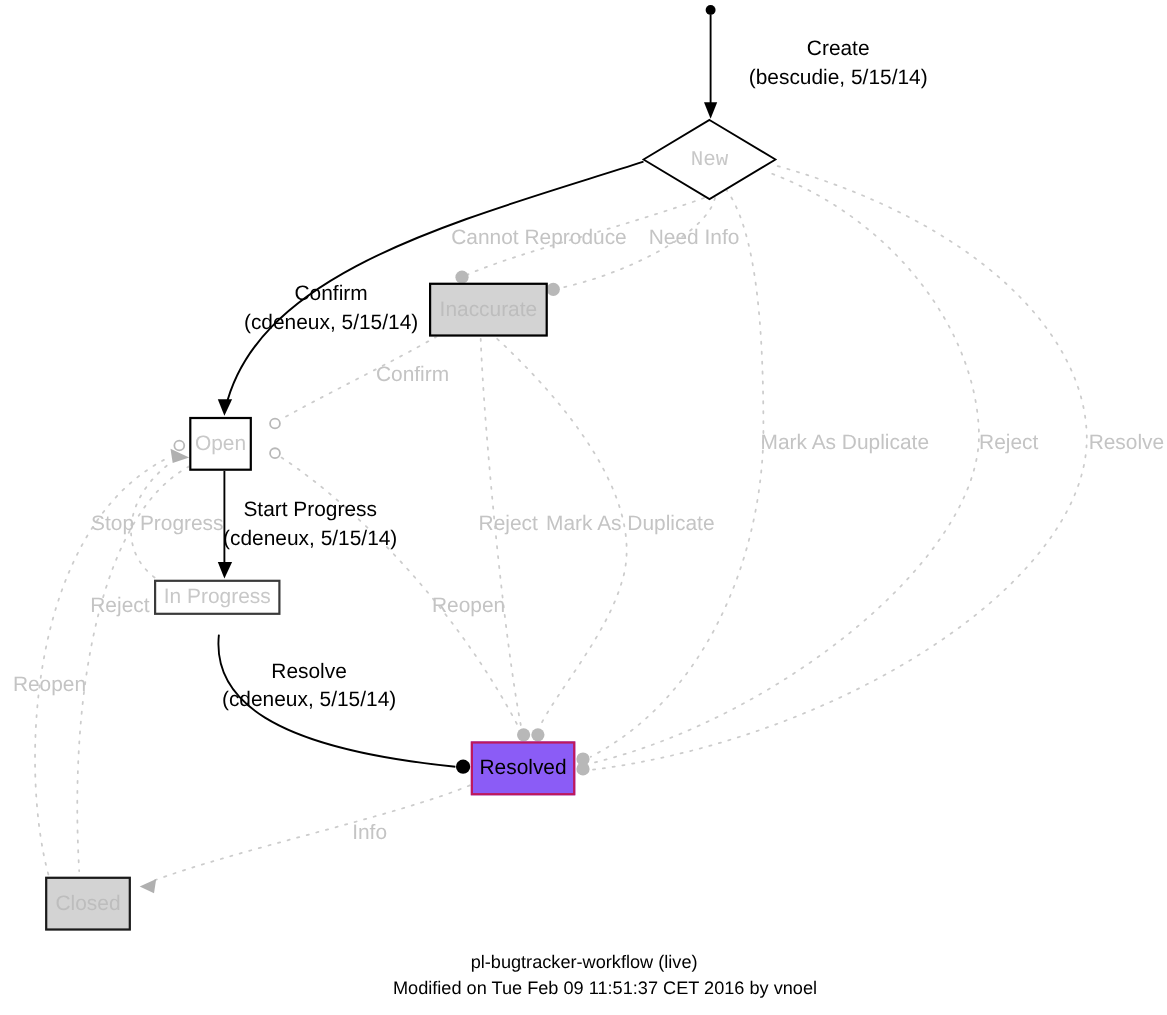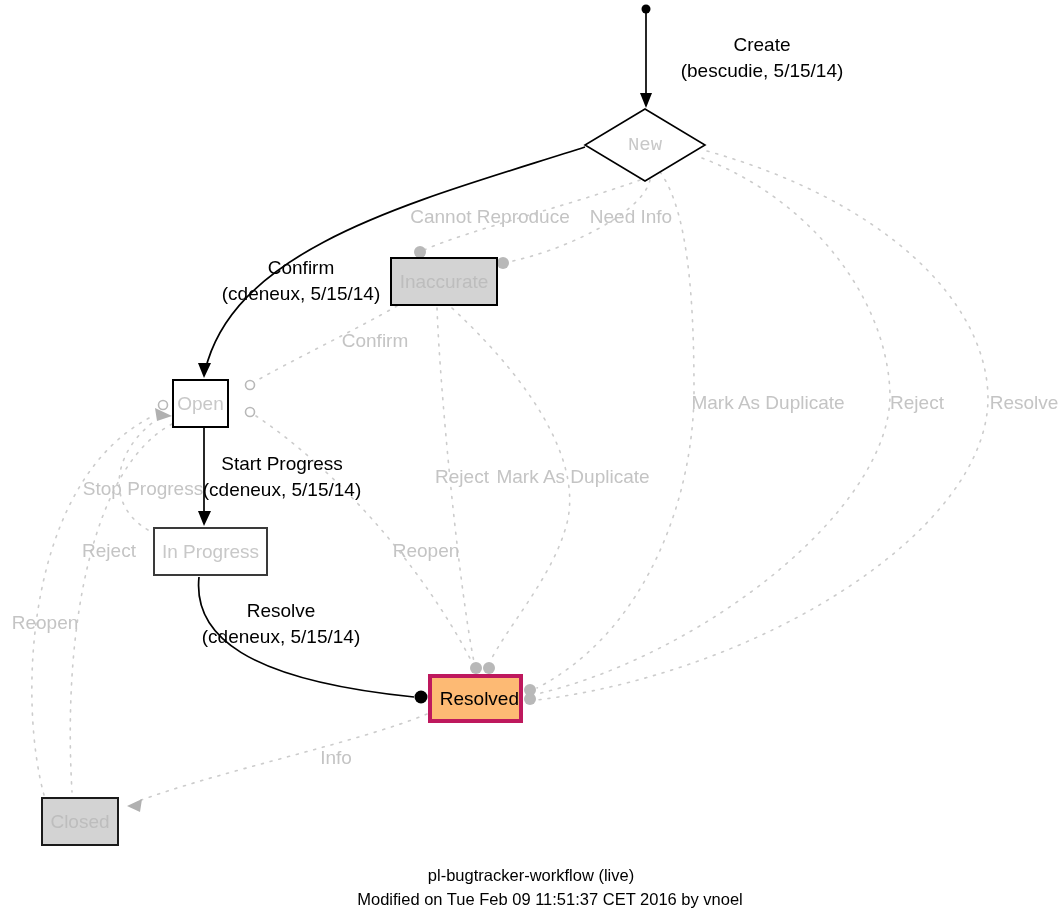--- a/index.html
+++ b/index.html
@@ -8,21 +8,21 @@
     font-family:"Liberation Sans","DejaVu Sans",sans-serif;
   }
   #edges{position:absolute;left:0;top:0;width:1061px;height:923px;}
   .node{
     position:absolute;display:flex;align-items:center;justify-content:center;
     box-sizing:border-box;font-size:19px;
   }
   .rect{border:2px solid #000000;background:#ffffff;}
   .graybox{background:#d3d3d3;color:#bdbdbd;}
   .whitebox{background:#ffffff;color:#c8c8c8;}
-  .yellowbox{background:#fdba74;color:#000000;border:4px solid #be185d;justify-content:flex-end;}
+  .yellowbox{background:#8b5cf6;color:#000000;border:2px solid #be185d;}
   .lbl{
     position:absolute;transform:translate(-50%,-50%);white-space:nowrap;
     font-size:19px;text-align:center;line-height:26px;
   }
   .lbl-black{color:#000000;}
   .lbl-gray{color:#c4c4c4;}
   .diamond-label{
     position:absolute;transform:translate(-50%,-50%);color:#c8c8c8;font-size:19px;
   }
   .footer-line{
@@ -84,21 +84,21 @@
   <div class="diamond-label" style="left:645px;top:145px;font-family:Liberation Mono, monospace;">New</div>
 
   <div class="node rect graybox" style="left:390px;top:257px;width:108px;height:49px;">
     <span>Inaccurate</span>
   </div>
 
   <div class="node rect whitebox" style="left:172px;top:379px;width:57px;height:49px;">
     <span>Open</span>
   </div>
 
-  <div class="node rect whitebox" style="left:153px;top:527px;width:115px;height:49px;border-color:#3a3a3a;">
+  <div class="node rect whitebox" style="left:140px;top:527px;width:115px;height:32px;border-color:#3a3a3a;">
     <span>In Progress</span>
   </div>
 
   <div class="node yellowbox" style="left:428px;top:674px;width:95px;height:49px;">
     <span>Resolved</span>
   </div>
 
   <div class="node rect graybox" style="left:41px;top:797px;width:78px;height:49px;border-color:#1a1a1a;">
     <span>Closed</span>
   </div>
@@ -119,21 +119,21 @@
     <div>Resolve</div>
     <div>(cdeneux, 5/15/14)</div>
   </div>
 
   <div class="lbl lbl-gray" style="left:490px;top:217px;">Cannot Reproduce</div>
   <div class="lbl lbl-gray" style="left:631px;top:217px;">Need Info</div>
   <div class="lbl lbl-gray" style="left:375px;top:341px;">Confirm</div>
   <div class="lbl lbl-gray" style="left:768px;top:403px;">Mark As Duplicate</div>
   <div class="lbl lbl-gray" style="left:917px;top:403px;">Reject</div>
   <div class="lbl lbl-gray" style="left:1024px;top:403px;">Resolve</div>
-  <div class="lbl lbl-gray" style="left:143px;top:477px;margin-top:12px;">Stop Progress</div>
+  <div class="lbl lbl-gray" style="left:143px;top:477px;">Stop Progress</div>
   <div class="lbl lbl-gray" style="left:462px;top:477px;">Reject</div>
   <div class="lbl lbl-gray" style="left:573px;top:477px;">Mark As Duplicate</div>
   <div class="lbl lbl-gray" style="left:109px;top:551px;">Reject</div>
   <div class="lbl lbl-gray" style="left:426px;top:551px;">Reopen</div>
   <div class="lbl lbl-gray" style="left:45px;top:623px;">Reopen</div>
   <div class="lbl lbl-gray" style="left:336px;top:758px;">Info</div>
 
   <div class="footer-line" style="left:531px;top:866px;">pl-bugtracker-workflow (live)</div>
   <div class="footer-line" style="left:530px;top:890px;margin-left:20px;">Modified on Tue Feb 09 11:51:37 CET 2016 by vnoel</div>
 

